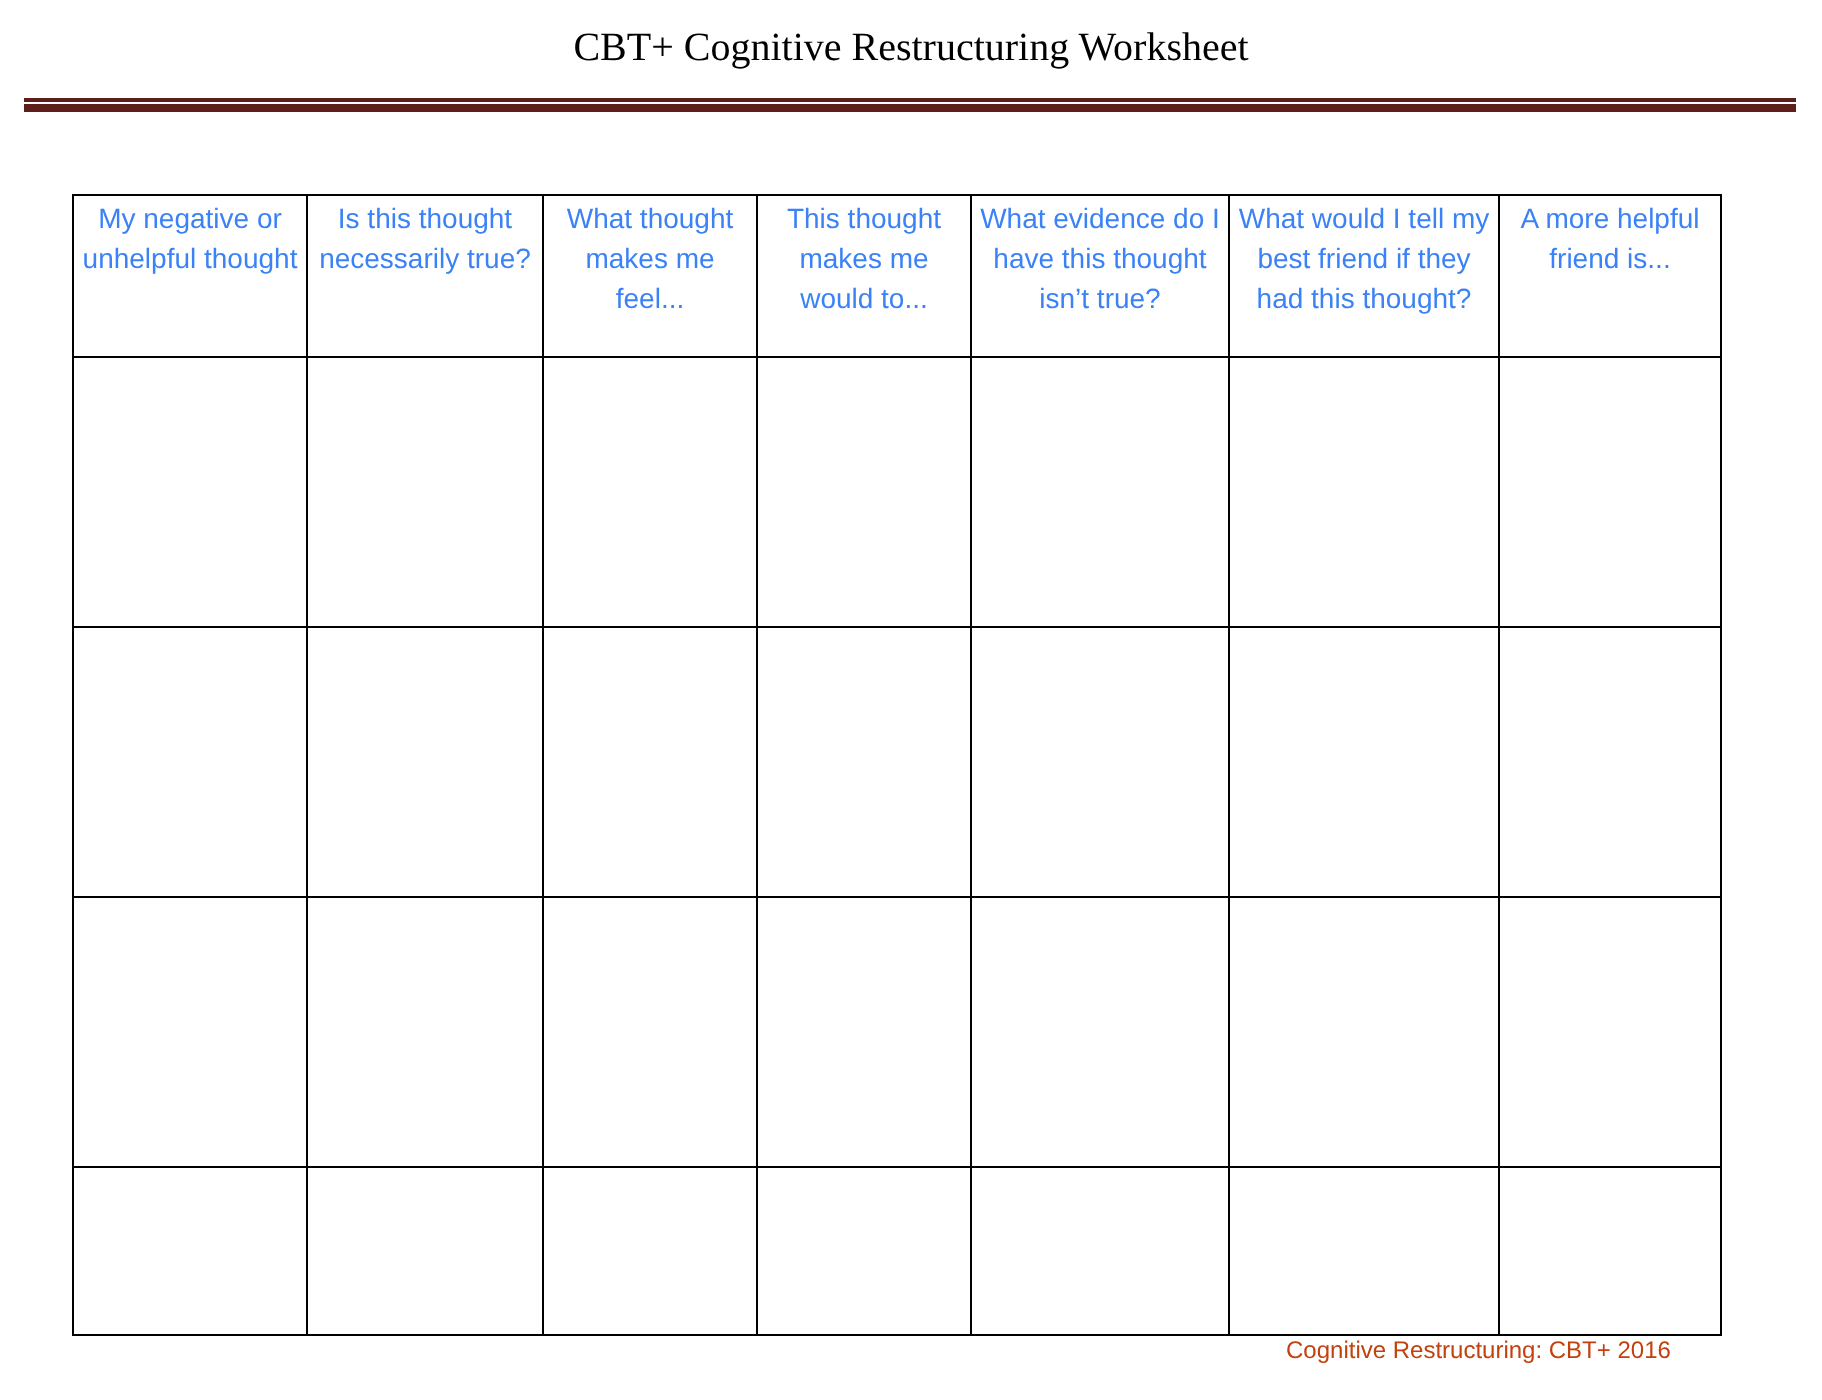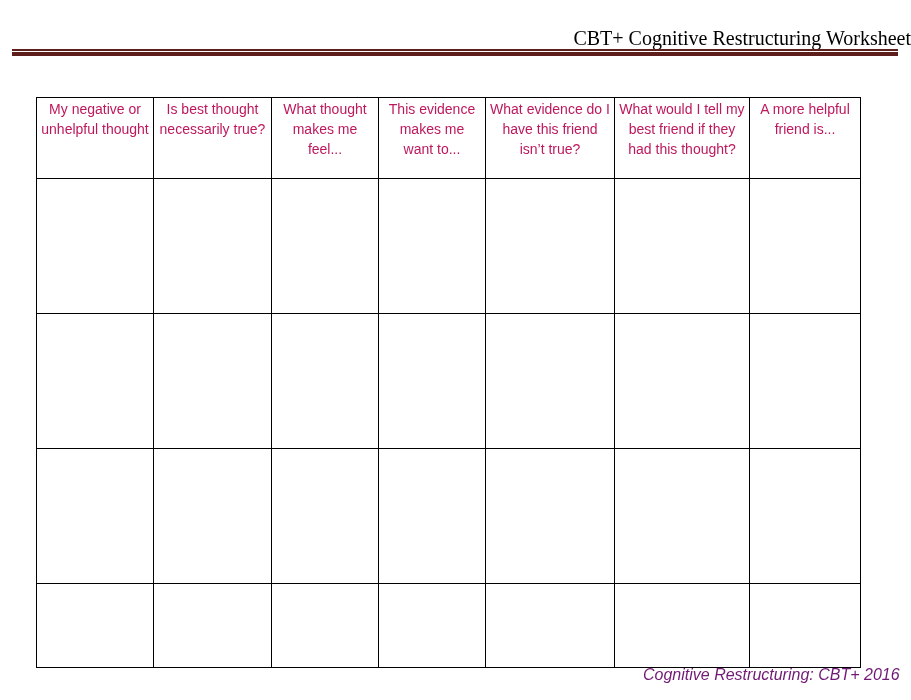--- a/index.html
+++ b/index.html
@@ -11,23 +11,23 @@
       width: 911px;
       height: 700px;
       position: relative;
       overflow: hidden;
       font-family: "Liberation Sans", sans-serif;
       color: #000;
     }
     .title {
       position: absolute;
       left: 0;
-      top: 26px;
+      top: 12px;
       width: 911px;
-      text-align: right;
+      text-align: center;
       font-family: "Liberation Serif", serif;
       font-size: 20px;
       line-height: 24px;
       color: #000;
       letter-spacing: 0px;
     }
     .rule-thin {
       position: absolute;
       left: 12px;
       width: 886px;
@@ -58,33 +58,32 @@
       padding: 0;
     }
     table.worksheet th {
       height: 79px;
       vertical-align: top;
       font-weight: normal;
       font-size: 14px;
       line-height: 20px;
       text-align: center;
       padding: 1px 4px 0 4px;
-      color: #be185d;
+      color: #3b82f6;
     }
     table.worksheet tr.r { height: 135px; }
     table.worksheet tr.r.last { height: 84px; }
     .footer {
       position: absolute;
       left: 643px;
       top: 667px;
-      font-size: 16px;
+      font-size: 12px;
       line-height: 16px;
-      color: #701a75;
+      color: #c2410c;
       white-space: nowrap;
-      font-style: italic;
     }
   </style>
 </head>
 <body>
 
 <div class="title">CBT+ Cognitive Restructuring Worksheet</div>
 <div class="rule-thin"></div>
 <div class="rule-thick"></div>
 
 <table class="worksheet">
@@ -93,24 +92,24 @@
     <col style="width:118px">
     <col style="width:107px">
     <col style="width:107px">
     <col style="width:129px">
     <col style="width:135px">
     <col style="width:111px">
   </colgroup>
   <thead>
     <tr>
       <th>My negative or unhelpful thought</th>
-      <th>Is best thought necessarily true?</th>
+      <th>Is this thought necessarily true?</th>
       <th>What thought makes me feel...</th>
-      <th>This evidence makes me want to...</th>
-      <th>What evidence do I have this friend isn’t true?</th>
+      <th>This thought makes me would to...</th>
+      <th>What evidence do I have this thought isn’t true?</th>
       <th>What would I tell my best friend if they had this thought?</th>
       <th>A more helpful friend is...</th>
     </tr>
   </thead>
   <tbody>
     <tr class="r">
       <td></td>
       <td></td>
       <td></td>
       <td></td>

